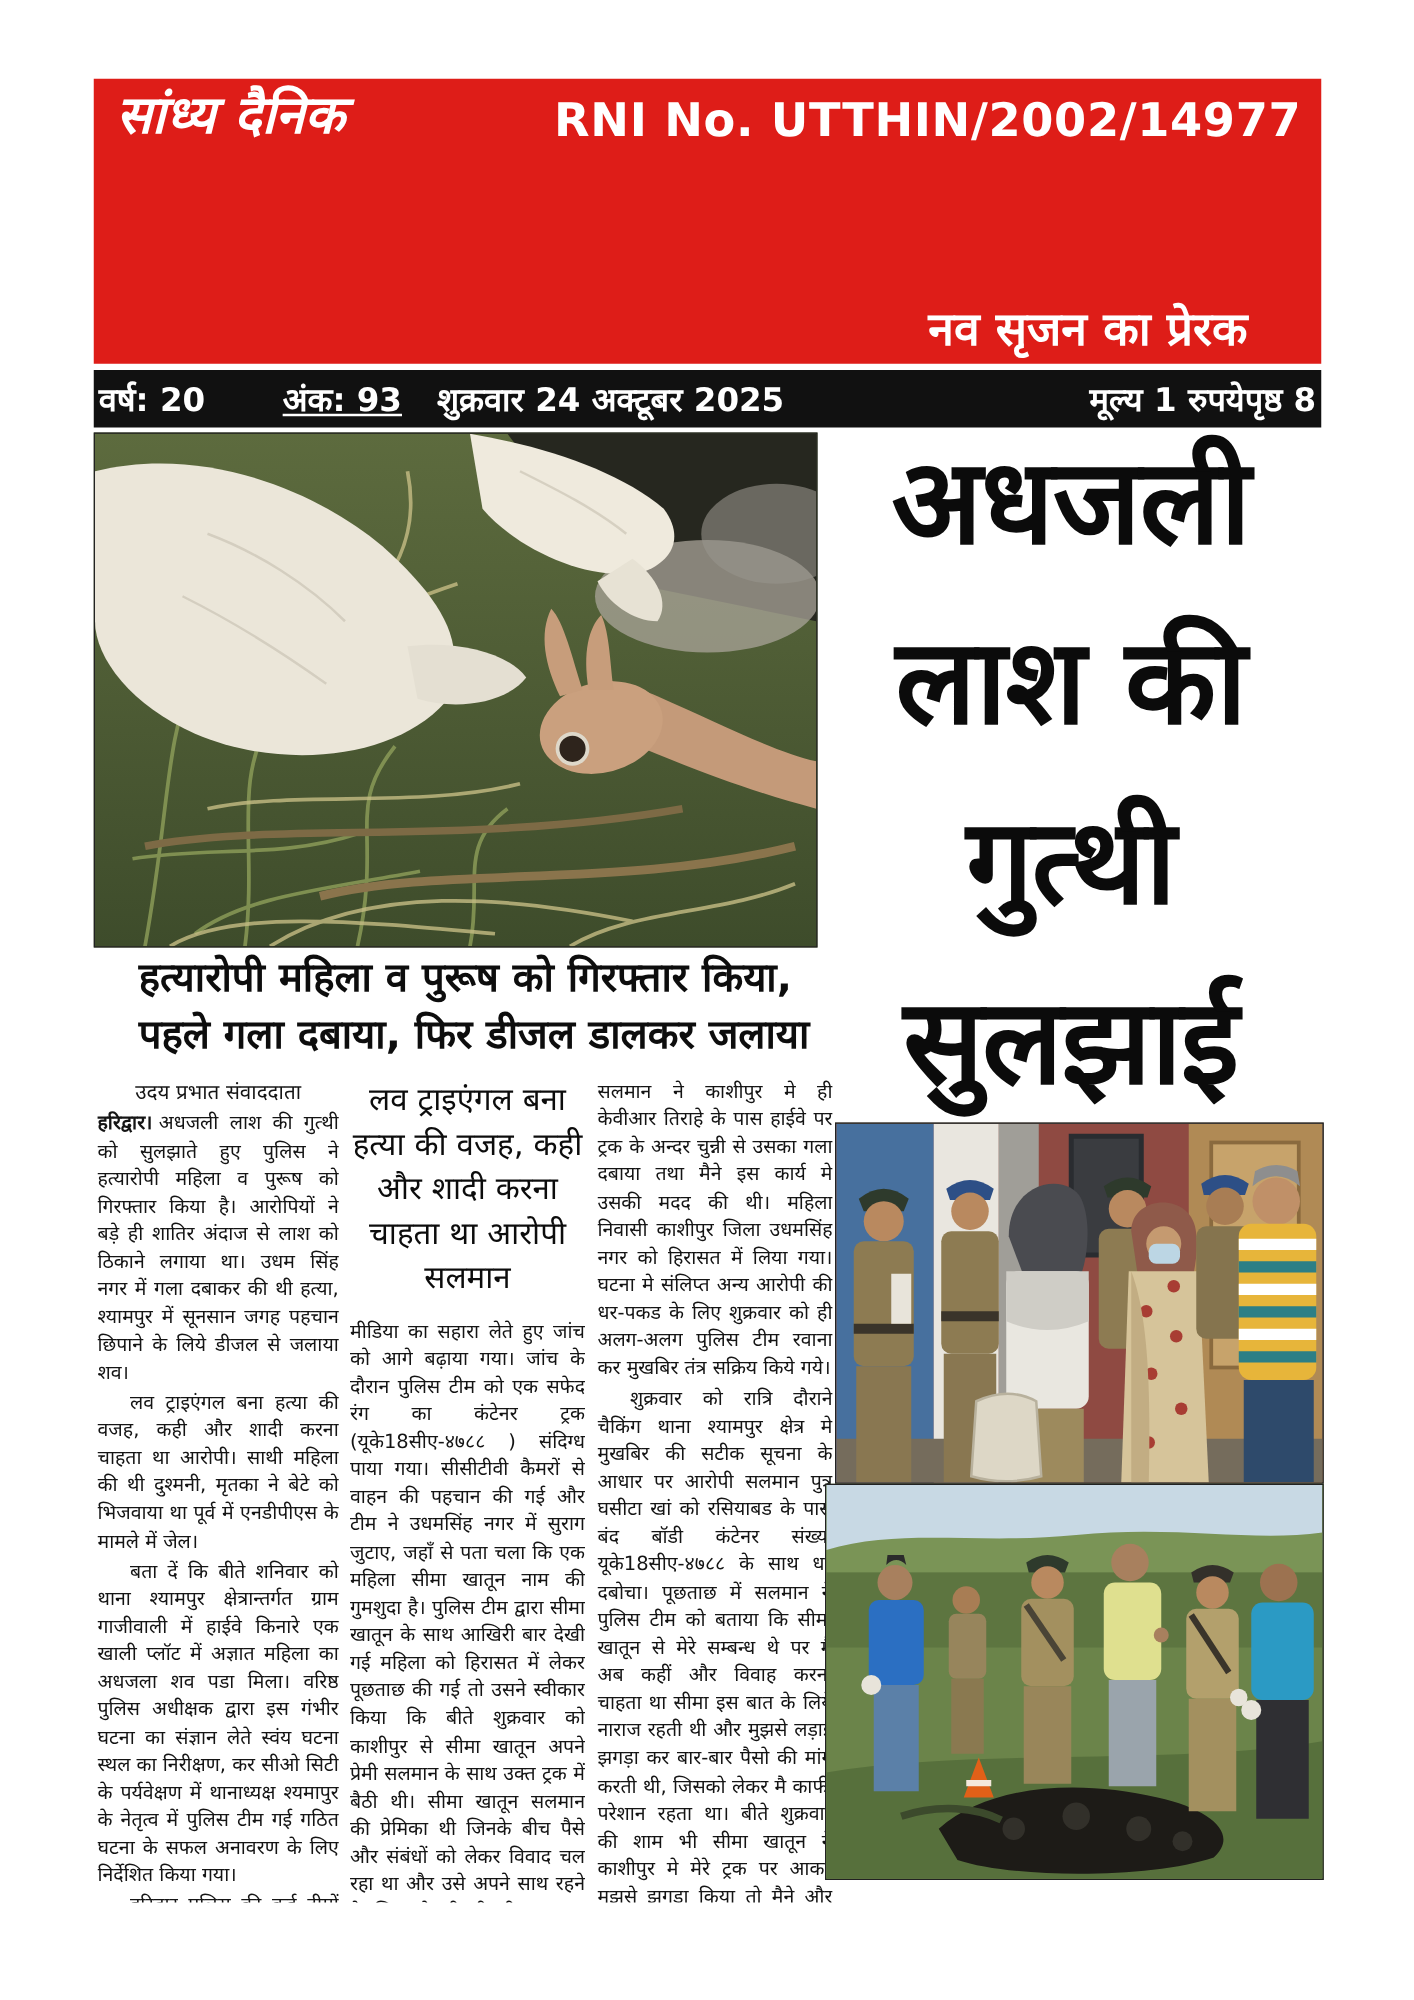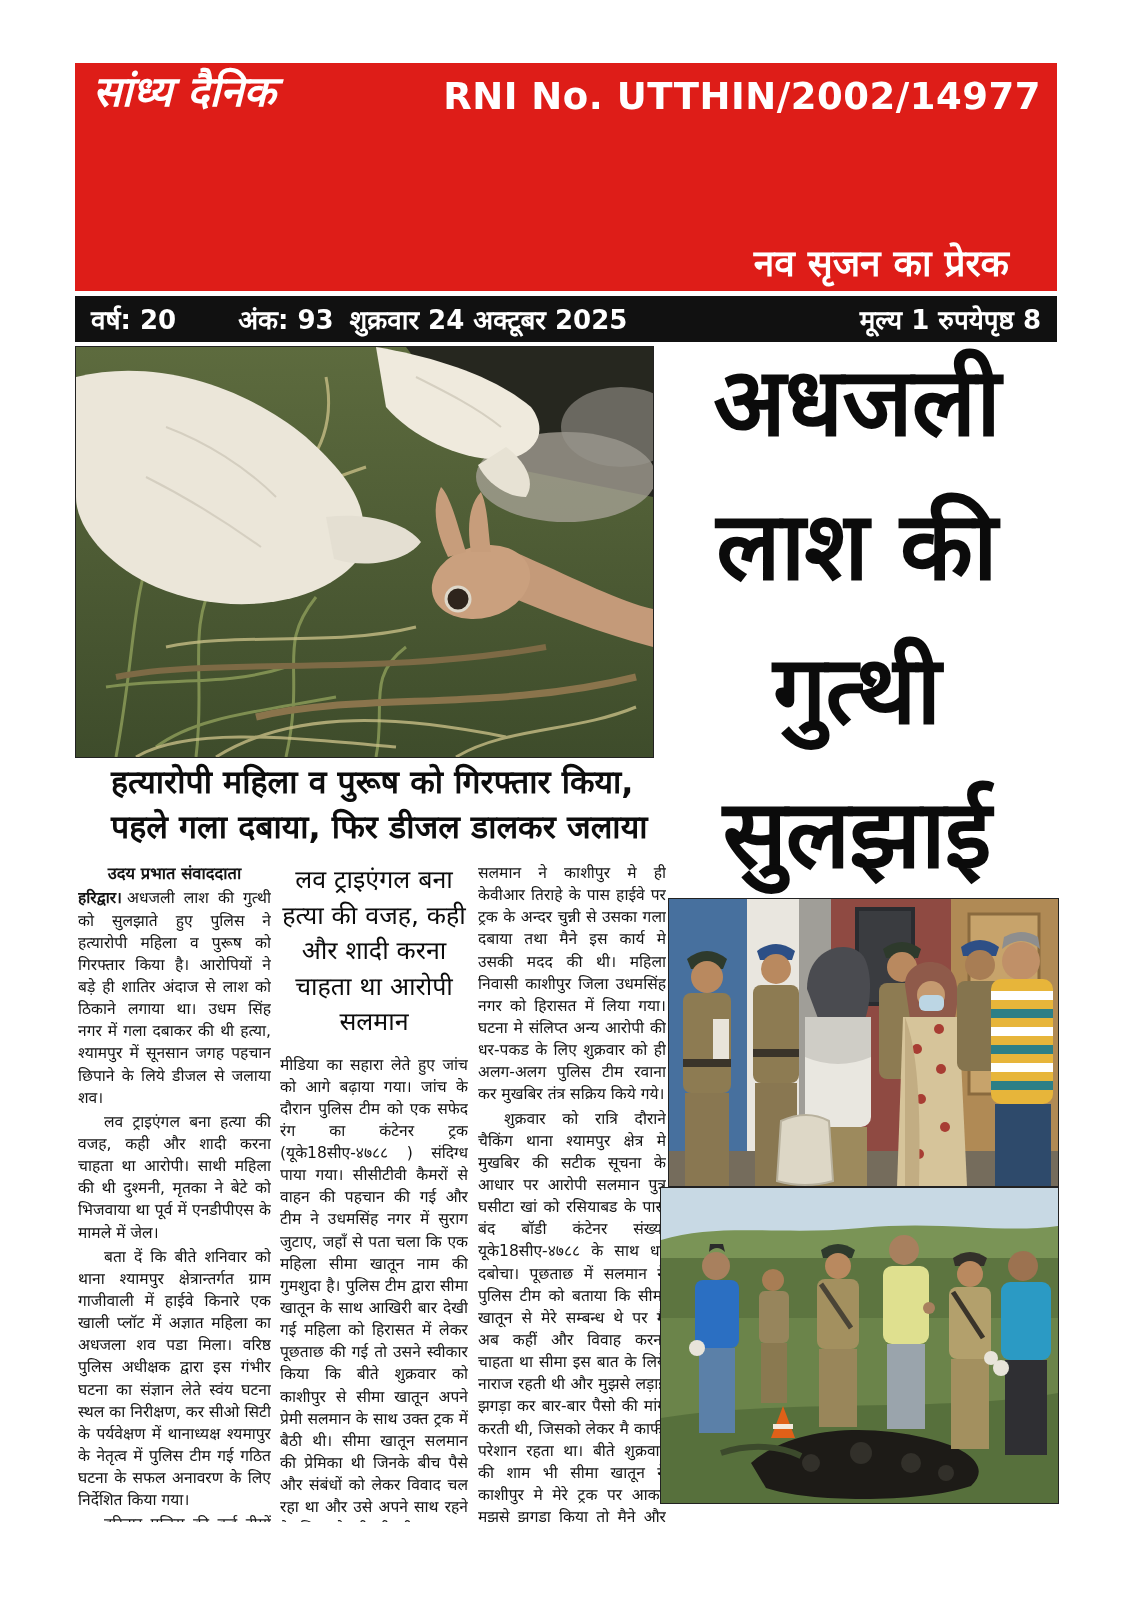--- a/index.html
+++ b/index.html
@@ -5,45 +5,45 @@
   html,body{margin:0;padding:0;background:#ffffff;}
   .page{
     position:relative;width:1131px;height:1600px;background:#ffffff;
     font-family:"DejaVu Sans","Liberation Sans",sans-serif;color:#111;overflow:hidden;
   }
   
   .masthead{position:absolute;left:75px;top:63px;width:982px;height:228px;background:#de1d18;overflow:hidden;}
   .mast-kicker{position:absolute;left:18px;top:6px;color:#fff;font-size:42px;font-weight:bold;font-style:italic;line-height:1.1;}
   .mast-rni{position:absolute;right:16px;top:12px;color:#fff;font-size:37px;font-weight:bold;letter-spacing:.5px;text-align:right;}
   .mast-title{position:absolute;left:0;top:38px;width:100%;text-align:center;color:#fff;font-size:122px;font-weight:bold;line-height:1.1;white-space:nowrap;}
-  .mast-tagline{position:absolute;right:48px;bottom:4px;color:#fff;font-size:37px;font-weight:bold;}
+  .mast-tagline{position:absolute;right:59px;bottom:4px;color:#fff;font-size:37px;font-weight:bold;}
   
   .dateline{position:absolute;left:75px;top:296px;width:982px;height:46px;background:#111;color:#fff;
-    display:flex;align-items:center;font-size:26px;font-weight:bold;padding:0 16px;box-sizing:border-box;white-space:nowrap;}
+    display:flex;align-items:center;font-size:26px;font-weight:bold;padding:0 4px;box-sizing:border-box;white-space:nowrap;}
   .dl-year{margin-right:62px;}
-  .dl-issue{margin-right:16px;}
+  .dl-issue{margin-right:28px;text-decoration:underline;}
   .dl-date{margin-right:auto;}
   .dl-price{}
   
   .photo{position:absolute;border:1px solid #222;overflow:hidden;background:#49552f;}
   .photo svg{display:block;width:100%;height:100%;}
   .photo-main{left:75px;top:346px;width:577px;height:410px;}
   
   .headline{position:absolute;left:656px;top:338px;width:401px;height:560px;
     display:flex;flex-direction:column;justify-content:space-between;text-align:center;}
   .headline div{font-size:95px;font-weight:bold;line-height:1.35;color:#0b0b0b;letter-spacing:-1px;}
   
   .subhead{position:absolute;left:75px;top:760px;width:580px;height:100px;
     font-size:32px;font-weight:600;line-height:1.42;color:#0d0d0d;margin-left:36px;}
   
   .col{position:absolute;top:862px;font-size:15.6px;line-height:1.42;text-align:justify;color:#141414;overflow:hidden;}
   .col1{left:78px;width:193px;height:660px;}
   .col2{left:280px;width:188px;height:660px;}
   .col3{left:478px;width:188px;height:660px;}
-  .byline{text-align:center;font-weight:bold;font-size:16.5px;margin:0 0 4px 0;}
+  .byline{text-align:center;font-weight:normal;font-size:16.5px;margin:0 0 4px 0;}
   .col p{margin:0 0 2px 0;}
   .col p.indent{text-indent:26px;}
   .lede b{margin-right:5px;}
   .pullquote{font-size:25px;line-height:1.42;font-weight:500;text-align:center;text-indent:0;
     margin:0 0 14px 0 !important;color:#0c0c0c;}
   
   .photo-lineup{left:668px;top:898px;width:389px;height:287px;background:#7a6f60;}
   .photo-field{left:660px;top:1187px;width:397px;height:315px;background:#6b844a;}
 </style>
 </head>

